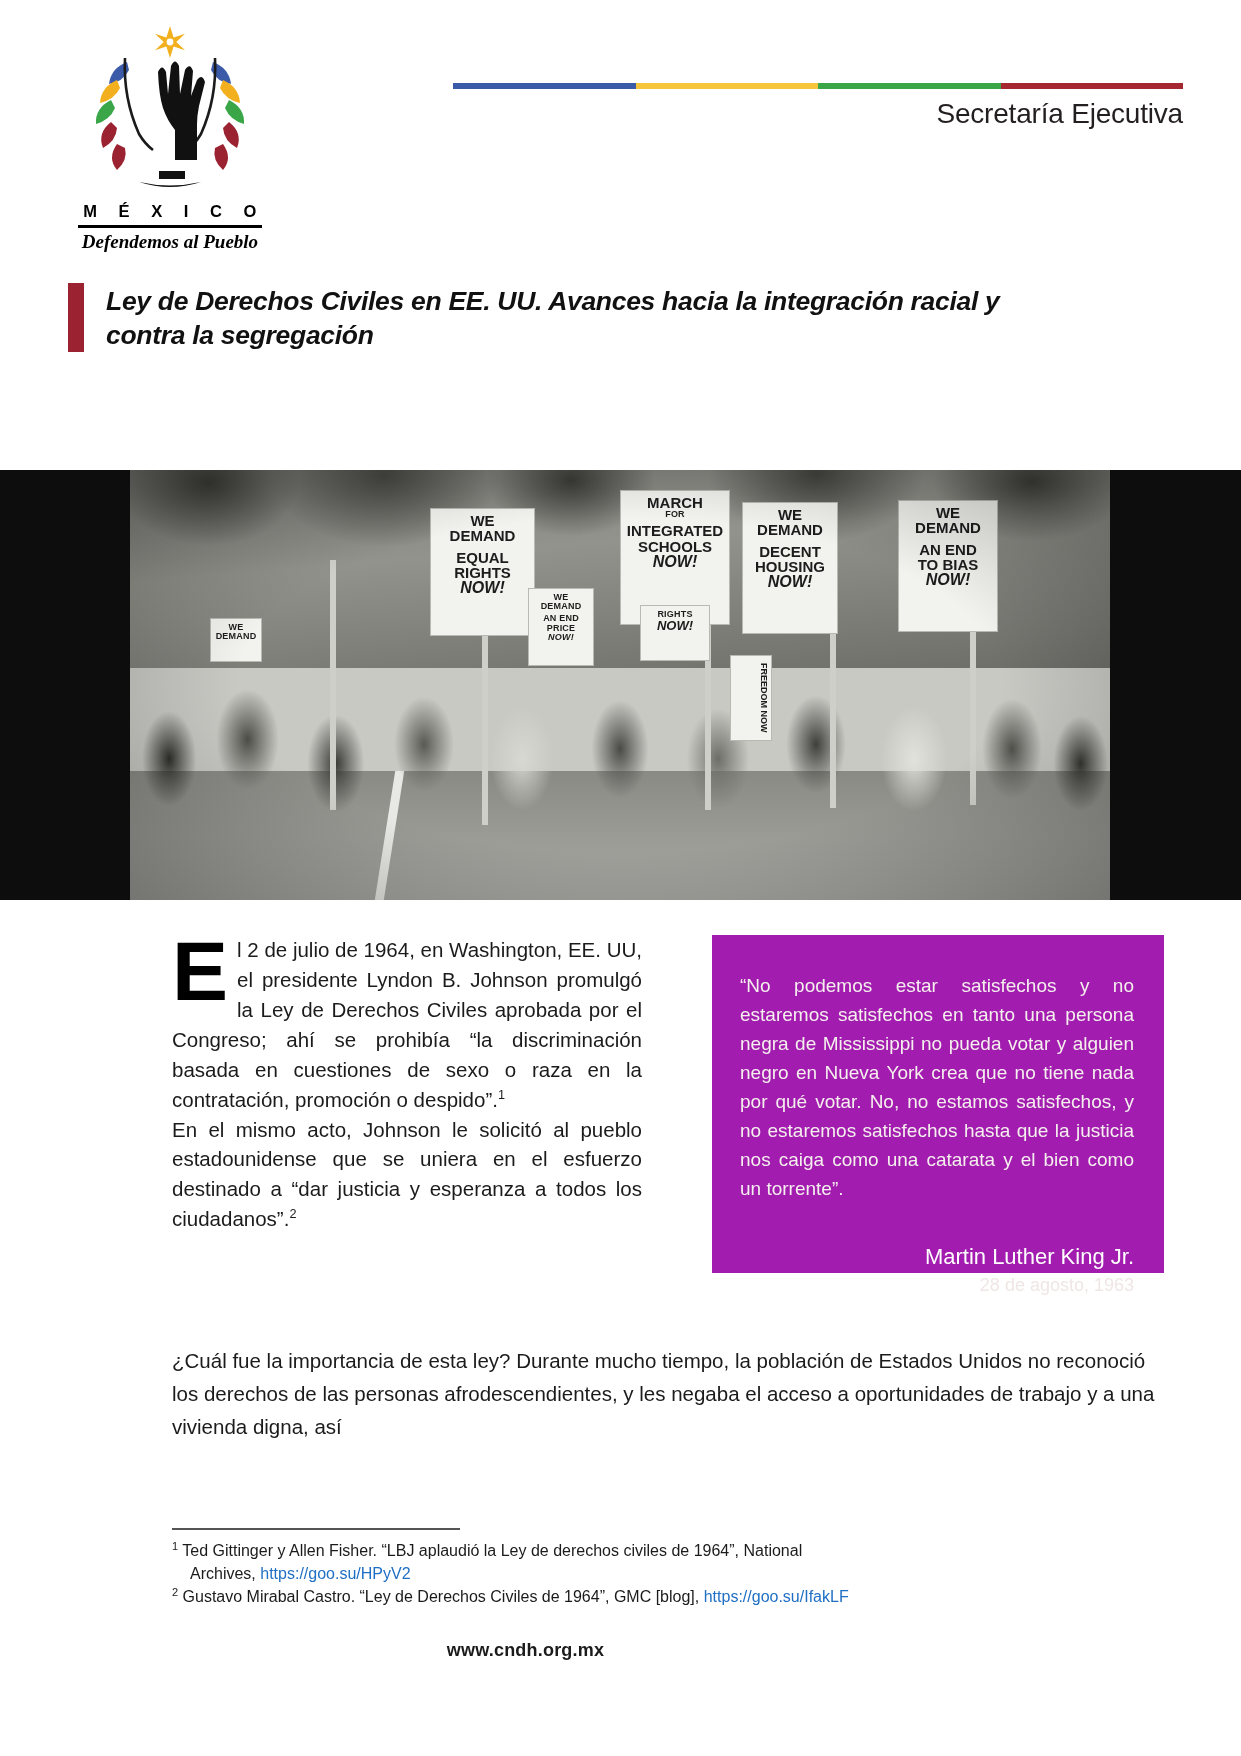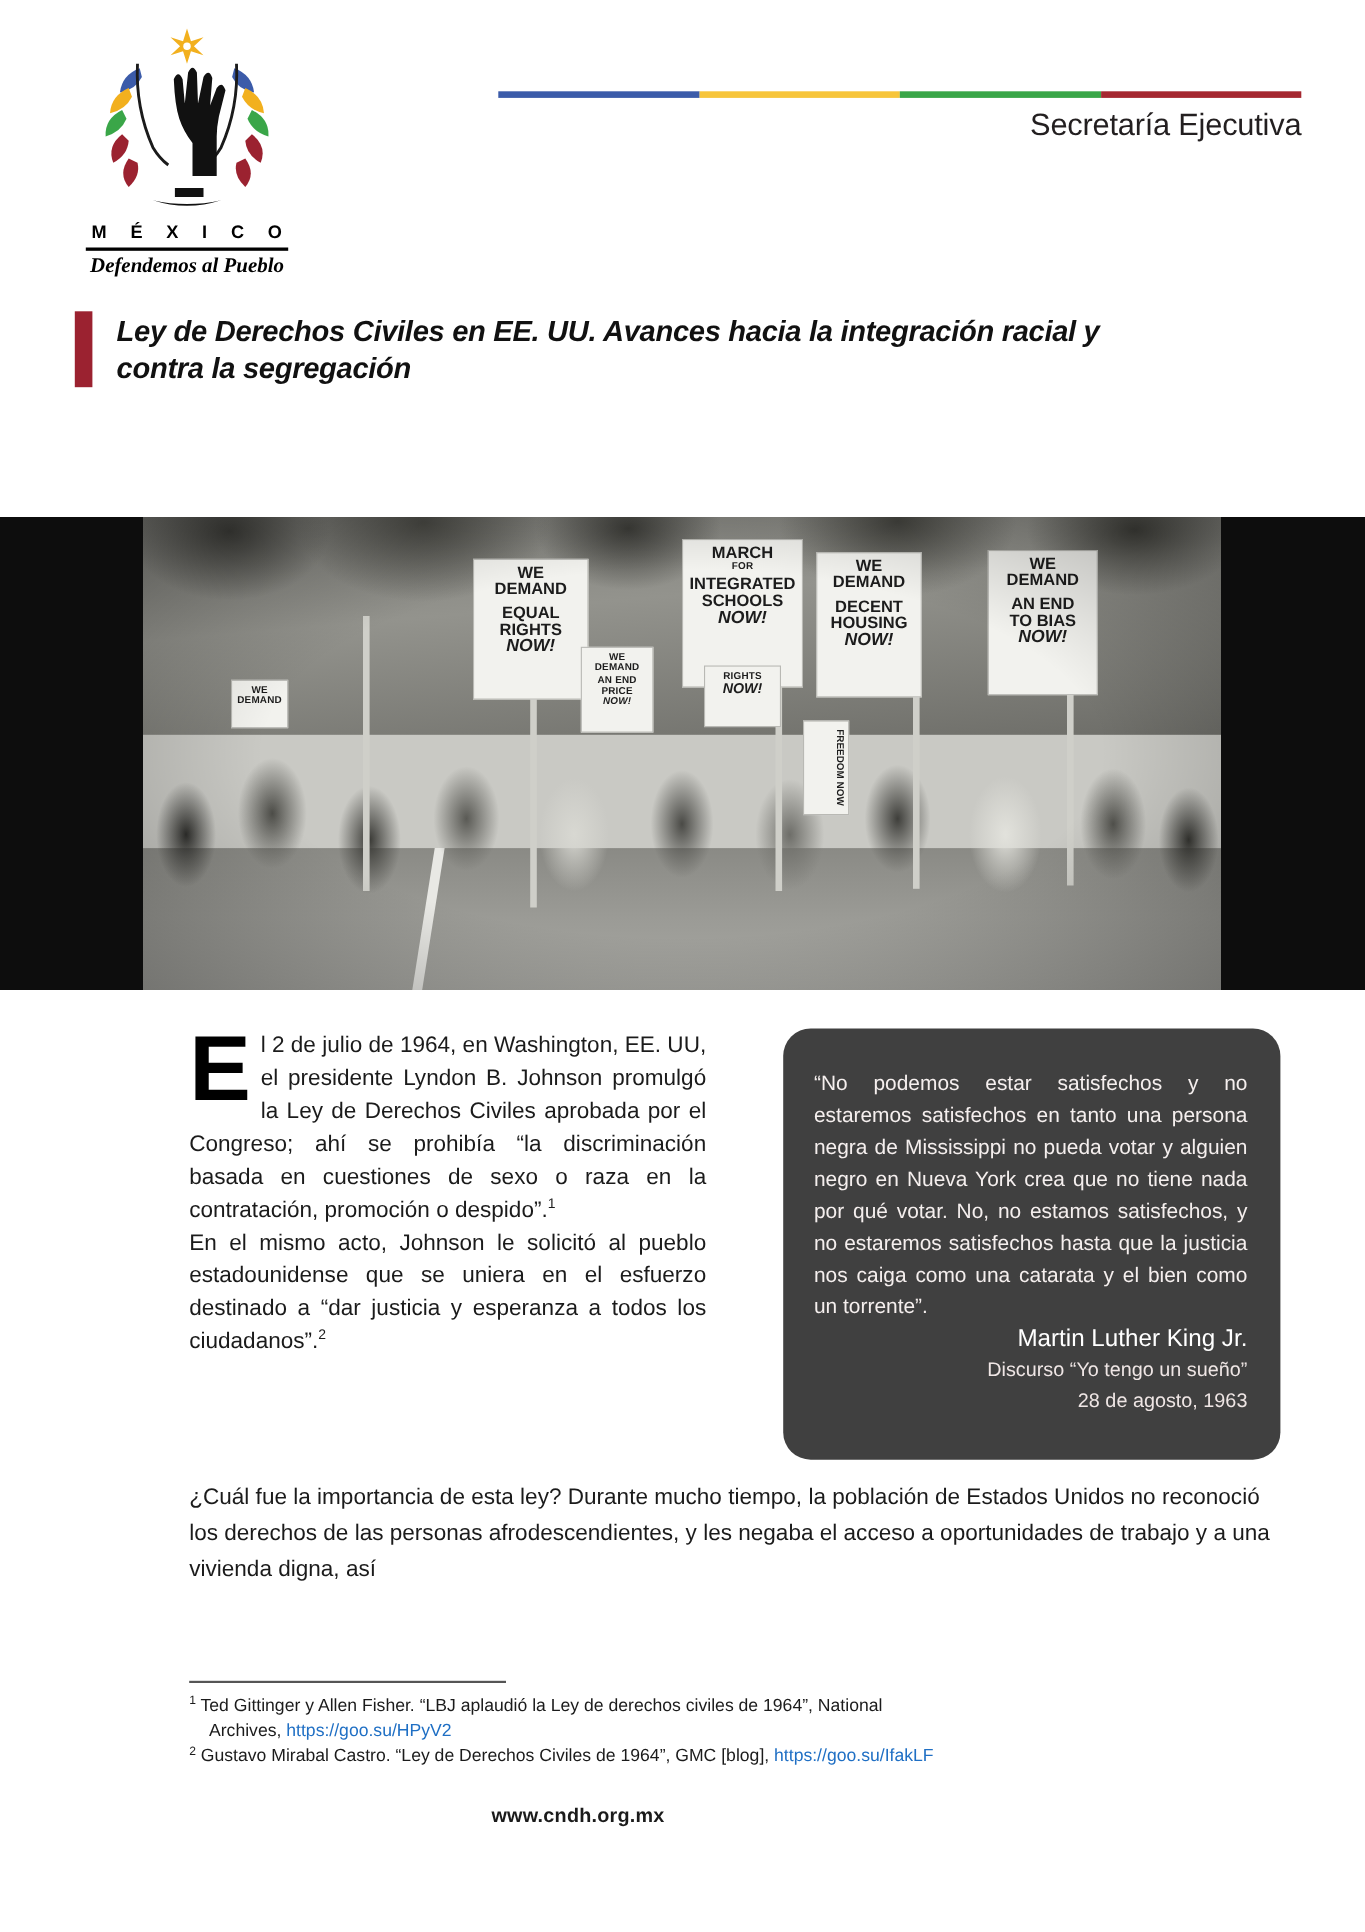--- a/index.html
+++ b/index.html
@@ -156,32 +156,31 @@
   }
   .dropcap {
     float:left; font-family:"Liberation Sans", sans-serif;
     font-weight:bold; font-size:84px; line-height:0.78;
     margin:4px 9px 0 0; color:#000;
   }
   .p-gap { }
   sup { font-size:0.62em; vertical-align:super; }
 
   .quote-box {
-    position:absolute; left:712px; top:20px; width:452px; height:392px;
-    background:#404040; color:#f2eceb;
+    position:absolute; left:712px; top:20px; width:452px; height:338px;
+    background:#a21caf; color:#f2eceb;
     padding:36px 30px 26px 28px;
-    border-radius:25px;
   }
   .quote-text {
     font-family:"Liberation Sans", sans-serif;
     font-size:19px; line-height:1.53; text-align:justify; color:#f5efee;
   }
   .quote-author {
     font-family:"Liberation Sans", sans-serif;
-    font-size:22px; text-align:right; color:#fff;
+    font-size:22px; text-align:right; margin-top:40px; color:#fff;
   }
   .quote-meta {
     font-family:"Liberation Sans", sans-serif;
     font-size:18px; text-align:right; line-height:1.42; color:#efe6e5; margin-top:3px;
   }
 
   .full-para {
     position:absolute; left:172px; top:430px; width:992px;
     font-family:"Liberation Sans", sans-serif;
     font-size:20.5px; line-height:1.6; color:#1b1b1b;
@@ -347,21 +346,20 @@
       <span class="dropcap">E</span><span>l 2 de julio de 1964, en Washington, EE. UU, el presidente Lyndon B. Johnson promulgó la Ley de Derechos Civiles aprobada por el Congreso; ahí se prohibía “la discriminación basada en cuestiones de sexo o raza en la contratación, promoción o despido”.</span><sup>1</sup>
     </p>
     <p class="p-gap">
       <span>En el mismo acto, Johnson le solicitó al pueblo estadounidense que se uniera en el esfuerzo destinado a “dar justicia y esperanza a todos los ciudadanos”.</span><sup>2</sup>
     </p>
   </div>
 
   <div class="quote-box">
     <div class="quote-text">“No podemos estar satisfechos y no estaremos satisfechos en tanto una persona negra de Mississippi no pueda votar y alguien negro en Nueva York crea que no tiene nada por qué votar. No, no estamos satisfechos, y no estaremos satisfechos hasta que la justicia nos caiga como una catarata y el bien como un torrente”.</div>
     <div class="quote-author">Martin Luther King Jr.</div>
-    <div class="quote-meta">Discurso “Yo tengo un sueño”</div>
     <div class="quote-meta">28 de agosto, 1963</div>
   </div>
 
   <div class="full-para">¿Cuál fue la importancia de esta ley? Durante mucho tiempo, la población de Estados Unidos no reconoció los derechos de las personas afrodescendientes, y les negaba el acceso a oportunidades de trabajo y a una vivienda digna, así</div>
 </div>
 
 <div class="notes">
   <div class="notes-rule"></div>
 
   <div class="note">

